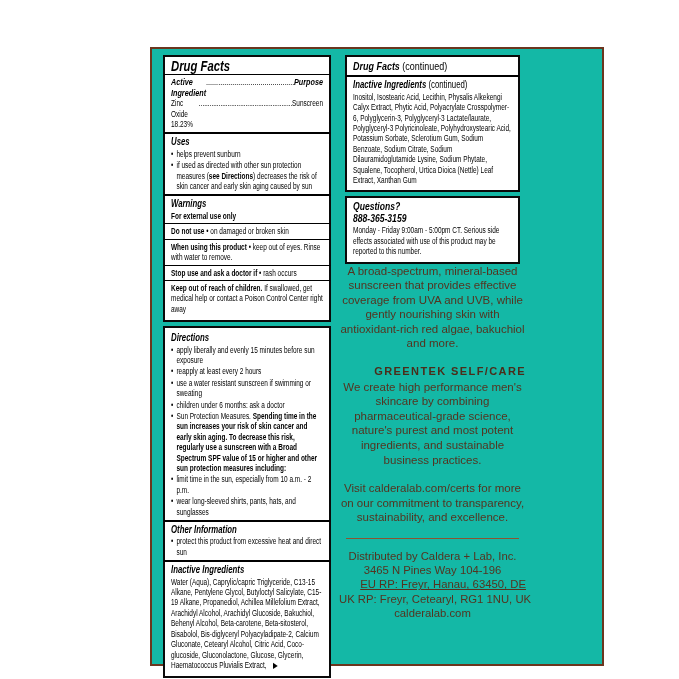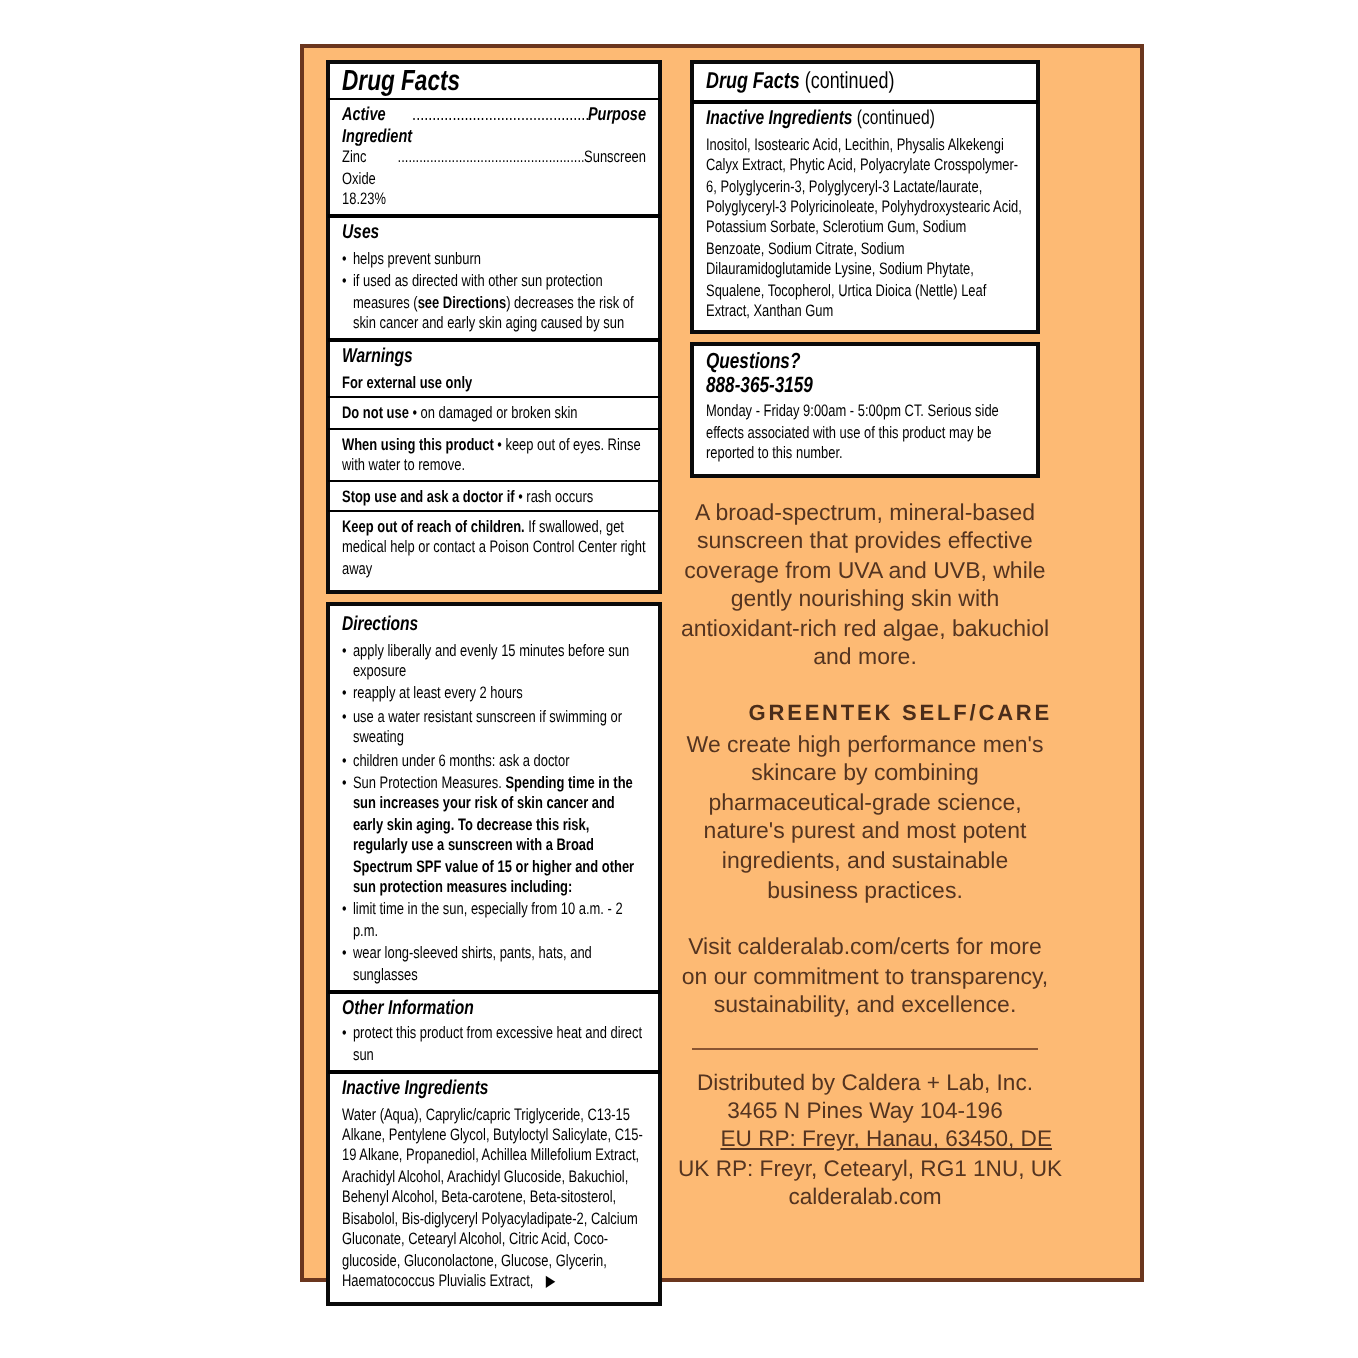--- a/index.html
+++ b/index.html
@@ -1,39 +1,39 @@
 <!DOCTYPE html>
 <html><head>
 <meta charset="utf-8">
 <style>
   html,body{margin:0;padding:0;}
   body{width:679px;height:679px;background:#ffffff;font-family:"Liberation Sans",sans-serif;}
   .page{position:relative;width:679px;height:679px;background:#ffffff;overflow:hidden;}
-  .label{position:absolute;left:150px;top:22px;width:422px;height:619px;background:#fdba74;border:2px solid #6B361E;box-sizing:border-box;}
+  .label{position:absolute;left:150px;top:47px;width:454px;height:619px;background:#14b8a6;border:2px solid #6B361E;box-sizing:border-box;}
   .col-left{position:absolute;left:11px;top:6px;width:168px;display:flex;flex-direction:column;gap:4px;}
   .col-right{position:absolute;left:193px;top:6px;width:175px;display:flex;flex-direction:column;}
   .box{background:#ffffff;border:2px solid #0a0a0a;padding:3px 6px 5px;box-sizing:border-box;color:#000;}
   .cond{transform:scaleX(.78);transform-origin:0 0;width:128.2%;font-size:8.3px;line-height:10.4px;}
   .df-title{font-size:14.5px;font-weight:700;font-style:italic;padding:1px 0 1px;}
   .dfc-title{font-size:11.5px;padding:1px 0 1px;}
   .bi{font-weight:700;font-style:italic;}
   .rule{border-top:1.2px solid #000;margin:2px -9px;}
   .thick{border-top:2.4px solid #000;margin:3px -9px;}
   .sec-h{font-size:10px;font-weight:700;font-style:italic;margin:2px 0 1px;}
   .ai-row{font-size:9.3px;font-weight:700;font-style:italic;display:flex;align-items:baseline;}
   .zn-row{display:flex;align-items:baseline;}
   .leader{flex:1 1 auto;overflow:hidden;white-space:nowrap;min-width:0;font-weight:400;font-style:normal;}
   .bullet{display:flex;margin:0 0 1px;}
   .bullet>.m{flex:0 0 7px;}
   .bullet>.bt{flex:1;}
   .entry{margin:1px 0;}
   .q-h{font-size:11px;font-weight:700;font-style:italic;}
   .q-phone{font-size:11px;font-weight:700;font-style:italic;margin:1px 0 2px;}
   .arrow{font-size:8px;margin-left:8px;}
-  .brand{margin:11px 0 0 -6px;width:187px;text-align:center;color:#543420;font-size:11.5px;line-height:14.6px;}
+  .brand{margin:0 0 0 -6px;width:187px;text-align:center;color:#543420;font-size:11.5px;line-height:14.6px;}
   .brand .p1{margin:0;}
   .brand .hd{font-weight:700;letter-spacing:1.4px;font-size:11px;color:#4b2d1a;margin:13px 0 1px;text-align:right;}
   .brand .p2{margin:1px 0 0;}
   .brand .p3{margin:14px 0 0;}
   .divider{border-top:1px solid #8a5532;margin:13px 1px 0;}
   .address{margin:10px 0 0 -6px;width:187px;text-align:center;color:#543420;font-size:11.3px;line-height:14.2px;}
   .addr-line{white-space:nowrap;}
   .address .u{text-decoration:underline;text-align:right;}
 </style>
 </head>

